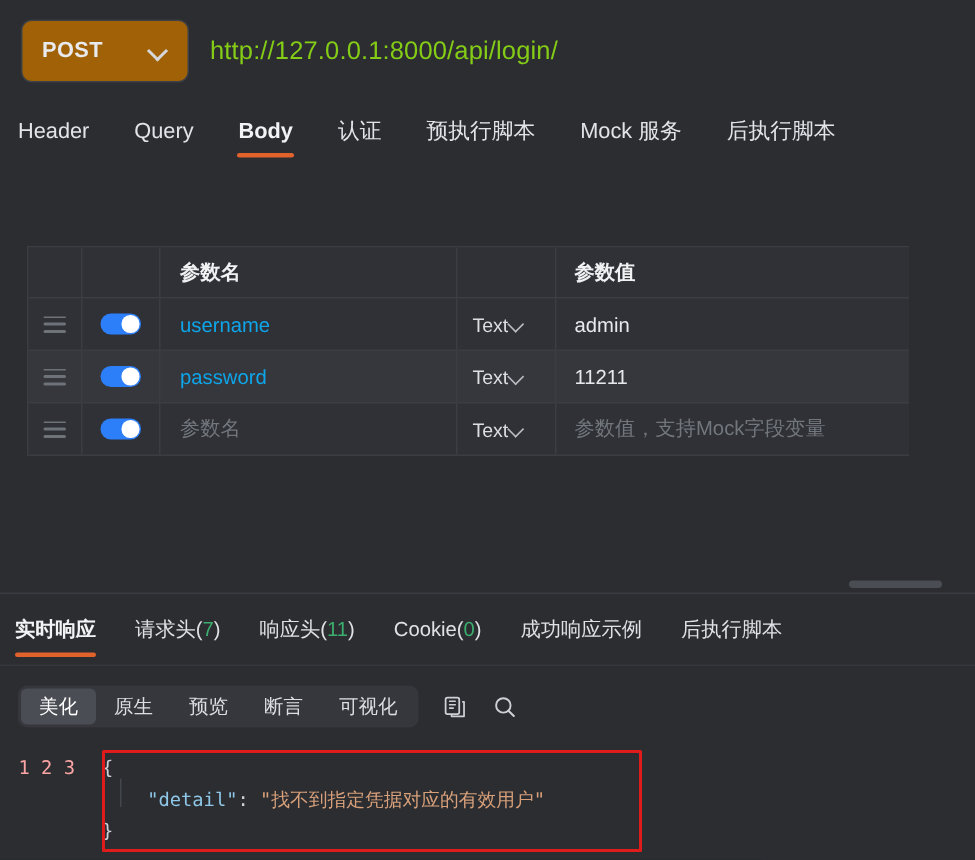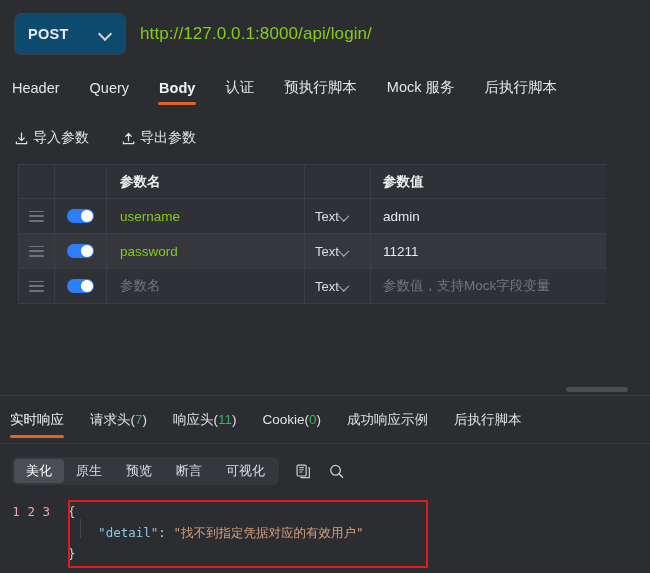--- a/index.html
+++ b/index.html
@@ -15,21 +15,21 @@
   
   .urlbar {
     position: absolute; left: 0; top: 0; width: 650px; height: 68px;
     background: #2b2d31;
     display: flex; align-items: center;
     padding: 0 14px;
   }
   .method-select {
     display: flex; align-items: center; justify-content: space-between;
     width: 112px; height: 42px;
-    background: #0c4a6e; border: 1px solid #3d4045; border-radius: 7px;
+    background: #a16207; border: 1px solid #3d4045; border-radius: 7px;
     padding: 0 13px; cursor: pointer;
   }
   .method-label { font-size: 14.5px; font-weight: 700; letter-spacing: .3px; color: #e8eaed; }
   .chev { width: 13px; height: 13px; position: relative; }
   .chev::before {
     content: ""; position: absolute; left: 1px; top: 1px;
     width: 8px; height: 8px;
     border-right: 2px solid #d5d7db; border-bottom: 2px solid #d5d7db;
     transform: rotate(45deg);
   }
@@ -74,21 +74,21 @@
   .c-handle {
     width: 36px; display: flex; align-items: center; justify-content: center;
     border-right: 1px solid #3a3d42;
   }
   .c-toggle {
     width: 52px; display: flex; align-items: center; justify-content: center;
     border-right: 1px solid #3a3d42;
   }
   .c-name {
     flex: 0 0 198px; display: flex; align-items: center;
-    padding-left: 13px; font-size: 13.5px; color: #84cc16;
+    padding-left: 13px; font-size: 13.5px; color: #0ea5e9;
     border-right: 1px solid #3a3d42;
   }
   .c-name.ph { color: #72767d; }
   .c-name.hdr { font-weight: 700; font-size: 13.5px; color: #f0f1f3; }
   .c-type {
     flex: 0 0 66px; display: flex; align-items: center; 
     padding: 0 8px 0 10px; border-right: 1px solid #3a3d42; cursor: pointer;
   }
   .c-type .t { font-size: 13px; color: #dcdee2; }
   .c-type .chev2 { width: 11px; height: 11px; position: relative; }
@@ -132,21 +132,21 @@
 
   
   .resp-tabs {
     position: absolute; left: 0; top: 404px; width: 650px; height: 40px;
     display: flex; align-items: center; padding-left: 10px;
   }
   .restab {
     position: relative; font-size: 13.5px; color: #dfe1e5;
     padding-bottom: 9px; margin-right: 26px; cursor: pointer; white-space: nowrap;
   }
-  .restab.active { color: #f2f3f5; font-weight: 400; }
+  .restab.active { color: #f2f3f5; font-weight: 700; }
   .restab.active::after {
     content: ""; position: absolute; left: 0; bottom: 0;
     width: 100%; height: 2.5px; background: #e2622c; border-radius: 2px;
   }
   .cnt { color: #3cae6e; }
 
   
   .vtools {
     position: absolute; left: 12px; top: 456px;
     display: flex; align-items: center; height: 30px;
@@ -205,36 +205,20 @@
   <div class="req-tabs">
     <div class="rtab">Header</div>
     <div class="rtab">Query</div>
     <div class="rtab active">Body</div>
     <div class="rtab">认证</div>
     <div class="rtab">预执行脚本</div>
     <div class="rtab">Mock 服务</div>
     <div class="rtab">后执行脚本</div>
   </div>
 
-  <div class="io-row">
-    <div class="io-btn">
-      <svg class="io-icon" viewBox="0 0 16 16">
-        <path d="M8 2 L8 10 M5 7.3 L8 10.3 L11 7.3" fill="none" stroke="#dfe1e5" stroke-width="1.3" stroke-linecap="round" stroke-linejoin="round"></path>
-        <path d="M2.5 11.5 L2.5 13.5 L13.5 13.5 L13.5 11.5" fill="none" stroke="#dfe1e5" stroke-width="1.3" stroke-linecap="round"></path>
-      </svg>
-      <span class="lbl">导入参数</span>
-    </div>
-    <div class="io-btn">
-      <svg class="io-icon" viewBox="0 0 16 16">
-        <path d="M8 10.5 L8 2.5 M5 5.7 L8 2.7 L11 5.7" fill="none" stroke="#dfe1e5" stroke-width="1.3" stroke-linecap="round" stroke-linejoin="round"></path>
-        <path d="M2.5 11.5 L2.5 13.5 L13.5 13.5 L13.5 11.5" fill="none" stroke="#dfe1e5" stroke-width="1.3" stroke-linecap="round"></path>
-      </svg>
-      <span class="lbl">导出参数</span>
-    </div>
-  </div>
 
   <div class="ptable">
 
     <div class="prow head">
       <div class="c-handle"></div>
       <div class="c-toggle"></div>
       <div class="c-name hdr">参数名</div>
       <div class="c-type"></div>
       <div class="c-val hdr">参数值</div>
     </div>

